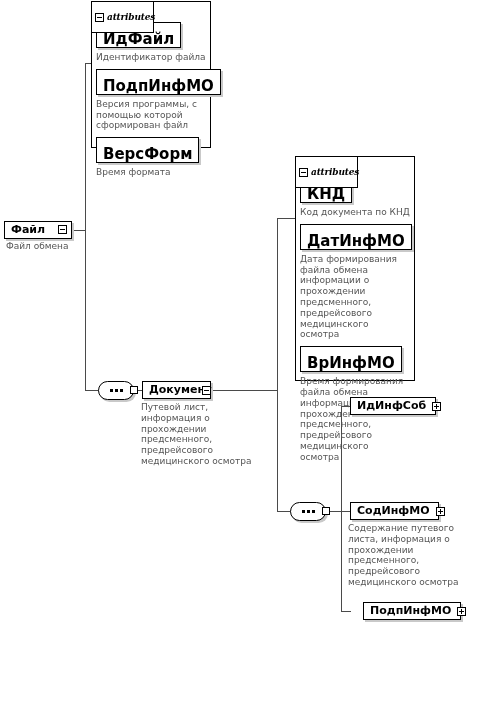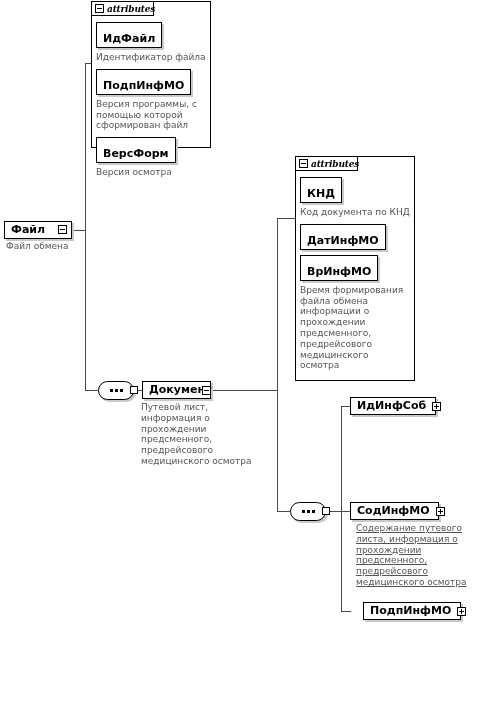--- a/index.html
+++ b/index.html
@@ -34,21 +34,21 @@
   .attrbox {
     position: absolute;
     border: 1px solid #000000;
     background: #ffffff;
     box-sizing: border-box;
   }
   .attrbox-tab {
     position: absolute;
     top: -1px;
     left: -1px;
-    height: 15px;
+    height: 32px;
     border: 1px solid #000000;
     border-bottom: 1px solid #000000;
     background: #ffffff;
     box-sizing: border-box;
     display: flex;
     align-items: center;
     padding: 0 0 0 3px;
     z-index: 3;
   }
   .attrbox-tab .tab-label {
@@ -85,21 +85,21 @@
     padding: 3px 4px 2px 4px;
     box-sizing: border-box;
   }
 
   
   .attr-chip {
     display: inline-block;
     border: 1px solid #000;
     background: #ffffff;
     font-weight: bold;
-    font-size: 11px;
+    font-size: 15px;
     line-height: 12px;
     padding: 10px 6px 2px 6px;
     box-shadow: 2px 2px 0 0 #c9c9c9;
     margin: 3px 0 2px 0;
     color: #000;
     white-space: nowrap;
   }
   .attr-desc {
     font-size: 9px;
     line-height: 10.8px;
@@ -256,21 +256,21 @@
     <div class="attrbox-tab" style="width:63px;">
       <span class="collapse-icon"></span>
       <span class="tab-label">attributes</span>
     </div>
     <div class="attr-body">
       <div class="attr-chip">ИдФайл</div>
       <div class="attr-desc">Идентификатор файла</div>
       <div class="attr-chip">ПодпИнфМО</div>
       <div class="attr-desc">Версия программы, с помощью которой сформирован файл</div>
       <div class="attr-chip">ВерсФорм</div>
-      <div class="attr-desc">Версия осмотра</div>
+      <div class="attr-desc">Время формата</div>
     </div>
   </div>
 
   <div class="seq" style="left:98px; top:381px;">
     <span class="dots">
         <i></i>
         <i></i>
         <i></i>
       </span>
   </div>
@@ -284,20 +284,21 @@
 
   <div class="attrbox" style="left:295px; top:156px; width:120px; height:225px;">
     <div class="attrbox-tab" style="width:63px;">
       <span class="collapse-icon"></span>
       <span class="tab-label">attributes</span>
     </div>
     <div class="attr-body">
       <div class="attr-chip">КНД</div>
       <div class="attr-desc">Код документа по КНД</div>
       <div class="attr-chip">ДатИнфМО</div>
+      <div class="attr-desc">Дата формирования файла обмена информации о прохождении предсменного, предрейсового медицинского осмотра</div>
       <div class="attr-chip">ВрИнфМО</div>
       <div class="attr-desc">Время формирования файла обмена информации о прохождении предсменного, предрейсового медицинского осмотра</div>
     </div>
   </div>
 
   <div class="seq" style="left:290px; top:502px;">
     <span class="dots">
         <i></i>
         <i></i>
         <i></i>
@@ -307,20 +308,20 @@
 
   <div class="elembox" style="left:350px; top:397px; width:86px;">
     <span class="elem-label">ИдИнфСоб</span>
     <span class="box-toggle plus"></span>
   </div>
 
   <div class="elembox" style="left:350px; top:502px; width:89px;align-items:center;">
     <span class="elem-label">СодИнфМО</span>
     <span class="box-toggle plus"></span>
   </div>
-  <div class="elem-desc" style="left:356px; top:523px; width:126px;text-decoration:underline;">Содержание путевого листа, информация о прохождении предсменного, предрейсового медицинского осмотра</div>
+  <div class="elem-desc" style="left:348px; top:523px; width:126px;">Содержание путевого листа, информация о прохождении предсменного, предрейсового медицинского осмотра</div>
 
   <div class="elembox" style="left:363px; top:602px; width:98px;">
     <span class="elem-label">ПодпИнфМО</span>
     <span class="box-toggle plus"></span>
   </div>
 
 </div>
 
 </body></html>

